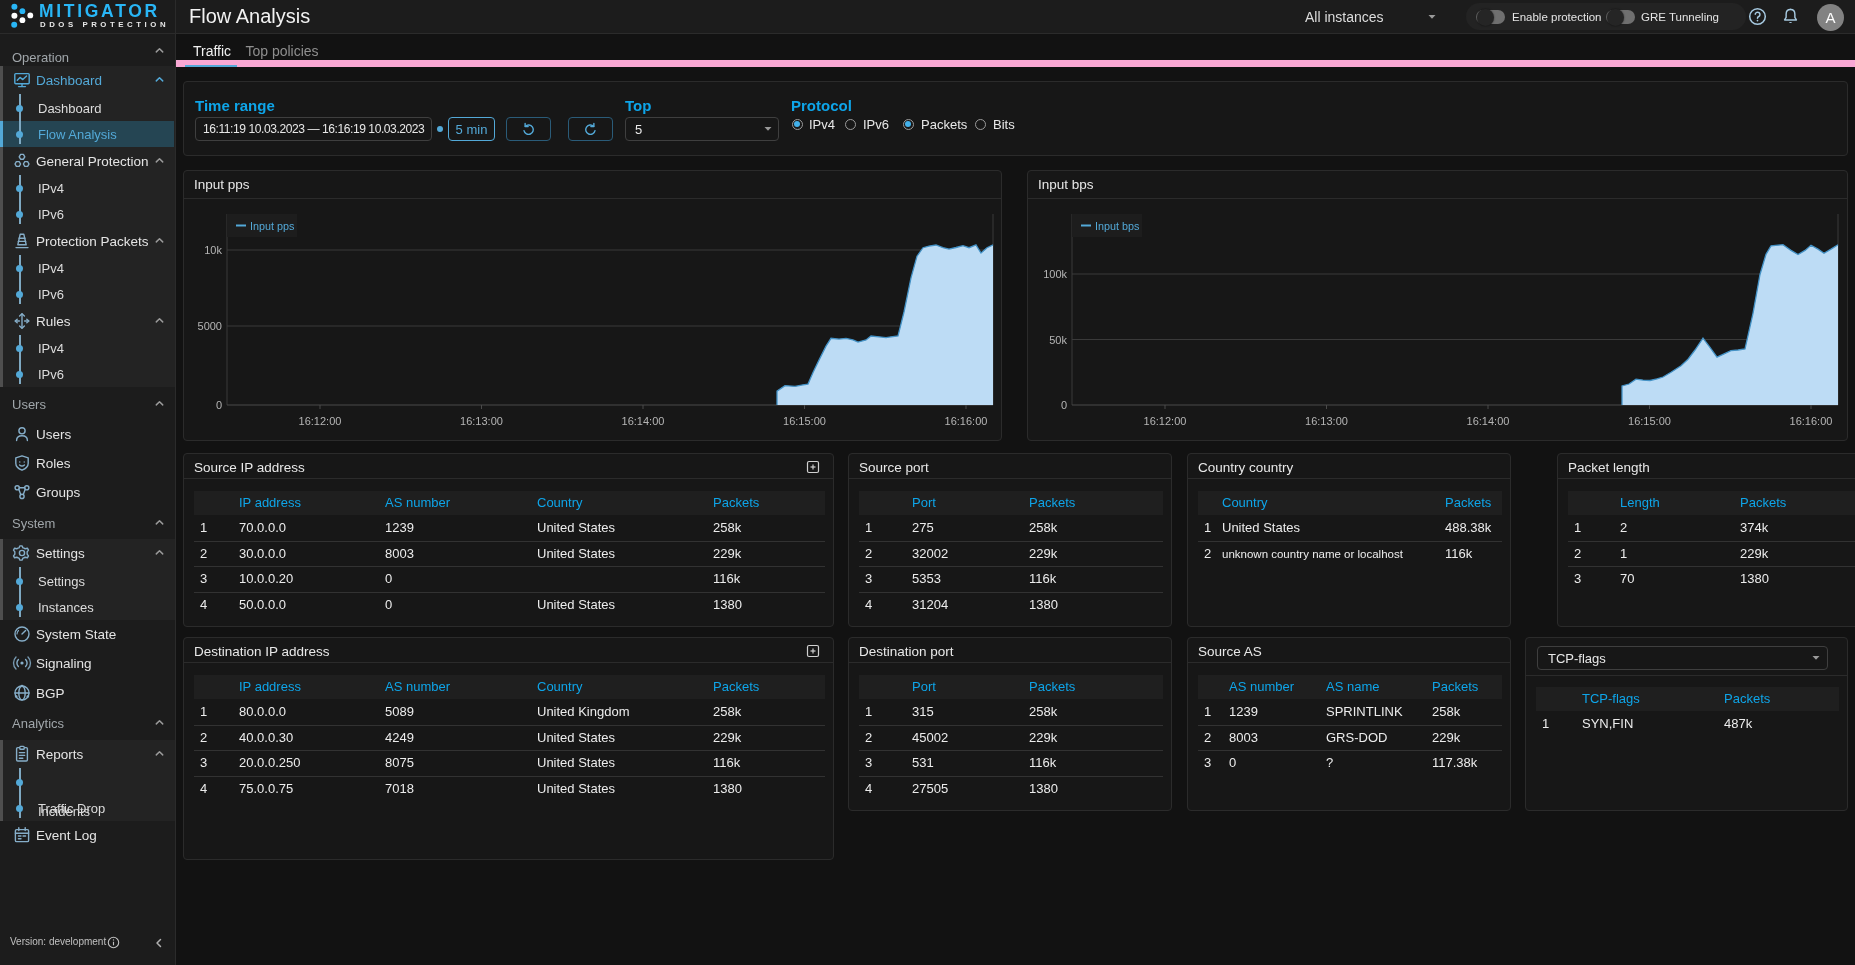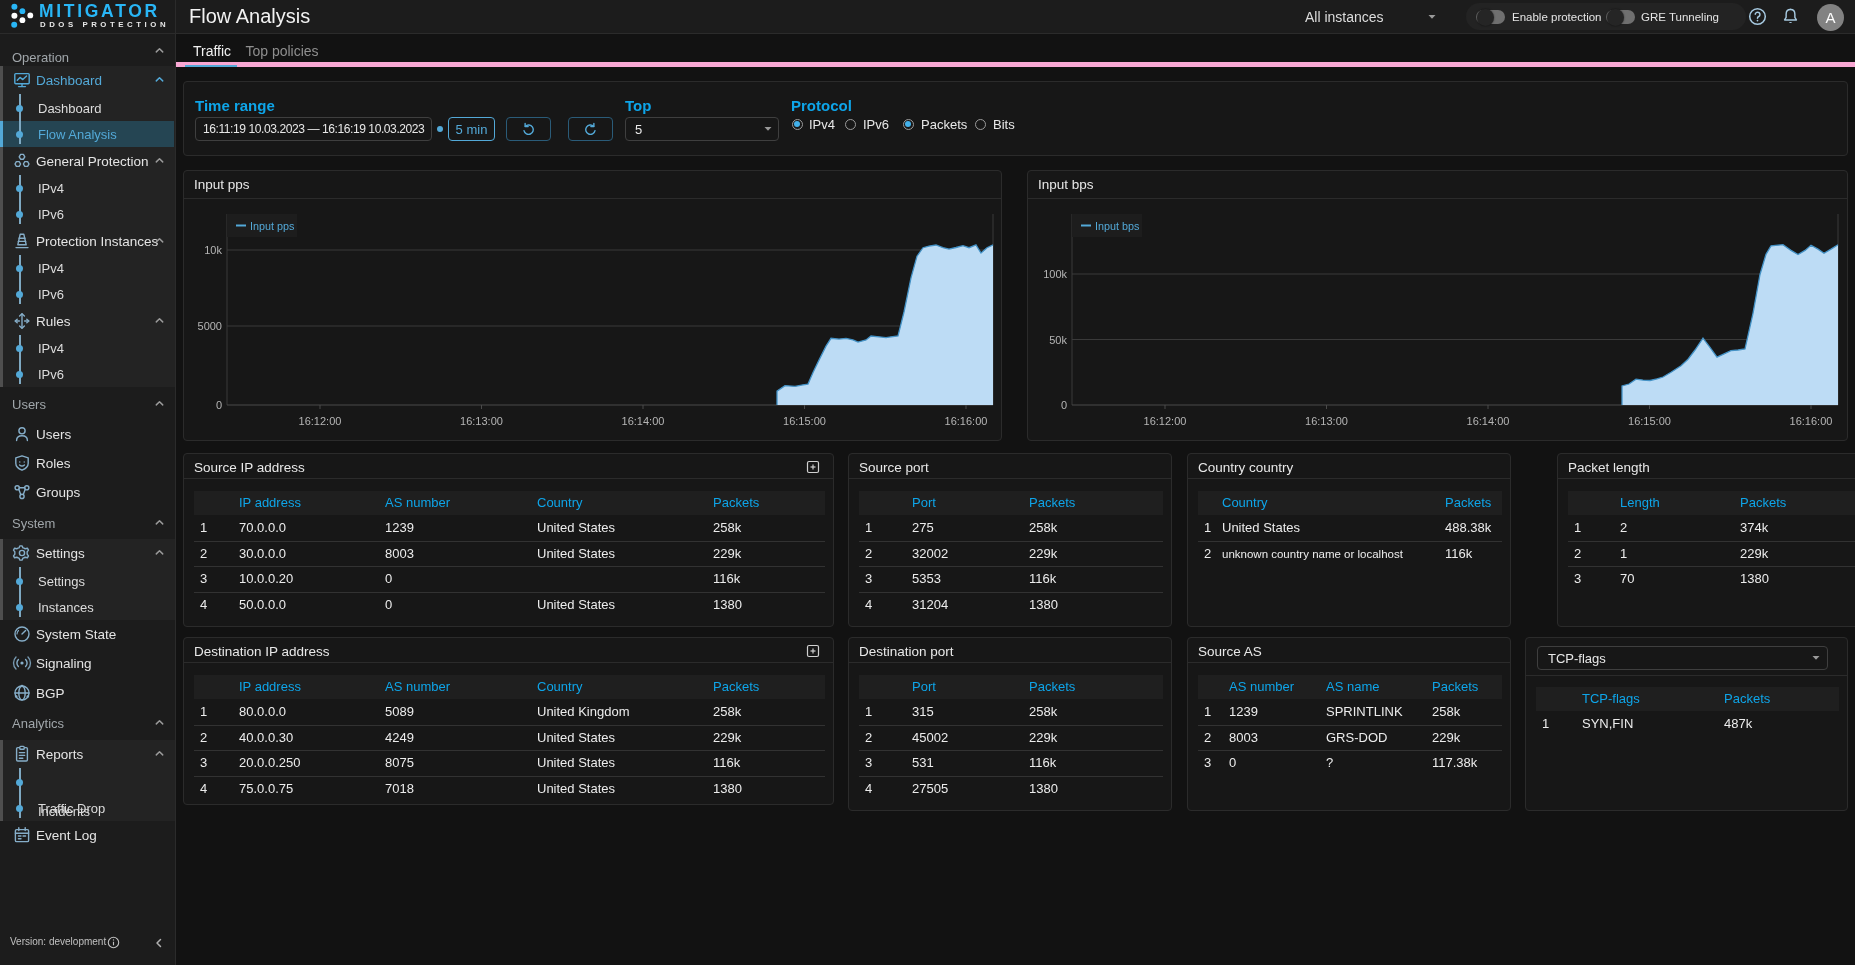--- a/index.html
+++ b/index.html
@@ -17,21 +17,21 @@
 .nchild { position:absolute; left:0; width:175px; display:flex; align-items:center; color:#dcdcdc; font-size:13px; }
 .nchild .lbl { position:absolute; left:38px; white-space:nowrap; }
 .dot { position:absolute; left:16px; width:7px; height:7px; border-radius:50%; background:#53a9d8; }
 .tline { position:absolute; left:19px; width:1.5px; background:#7fa9c2; }
 .caret { position:absolute; right:10px; }
 .sel { background:#254553; }
 .selbar { position:absolute; left:0; top:0; bottom:0; width:3px; background:#53a9d8; }
 .blue, .blue .lbl { color:#53a9d8 !important; }
 #topbar { position:absolute; left:176px; top:0; right:0; height:34px; background:#1c1c1c; border-bottom:1px solid #2b2b2b; }
 #title { position:absolute; left:13px; top:5px; font-size:20px; color:#f2f2f2; }
-#tabs { position:absolute; left:176px; top:34px; right:0; height:33px; border-bottom:5px solid #f9a8d4; }
+#tabs { position:absolute; left:176px; top:34px; right:0; height:33px; border-bottom:7px solid #f9a8d4; }
 .card { position:absolute; background:#171717; border:1px solid #2b2b2b; border-radius:4px; }
 .ctitle { position:absolute; left:10px; top:0; height:27px; line-height:27px; font-size:13.5px; color:#e8e8e8; white-space:nowrap; }
 .cdiv { position:absolute; left:0; right:0; top:23.5px; border-top:1px solid #2b2b2b; }
 .cdivc { position:absolute; left:0; right:0; top:26.5px; border-top:1px solid #2b2b2b; }
 .thead { position:absolute; background:#1f1f1f; }
 .tcell { position:absolute; font-size:13px; color:#ececec; white-space:nowrap; }
 .thc { font-weight:normal; color:#0ea5e9; }
 .rsep { position:absolute; border-top:1px solid #323232; }
 .flabel { position:absolute; font-size:15px; font-weight:bold; color:#0ea5e9; }
 .finput { position:absolute; height:24px; border:1px solid #3f3f3f; border-radius:4px; color:#e8e8e8; font-size:13px; display:flex; align-items:center; }
@@ -149,21 +149,21 @@
 <div class="dot" style="top:210.5px;"></div>
 <div class="nitem" style="top:227px; height:28px;">
         <span class="ic">
           <svg width="20" height="20" viewBox="0 0 20 20" fill="none" stroke="#86aec9" stroke-width="1.4" stroke-linecap="round" stroke-linejoin="round">
             <path d="M8.2 3.2 h3.6 l2.4 10.6 h-8.4 z"></path>
             <line x1="7" y1="7.2" x2="13" y2="7.2"></line>
             <line x1="6.3" y1="10.4" x2="13.7" y2="10.4"></line>
             <line x1="4" y1="16.6" x2="16" y2="16.6"></line>
           </svg>
         </span>
-        <span class="lbl">Protection Instances</span>
+        <span class="lbl">Protection Packets</span>
         <svg class="caret" style="top:8px" width="11" height="11" viewBox="0 0 12 12" fill="none" stroke="#9a9a9a" stroke-width="1.6" stroke-linecap="round" stroke-linejoin="round">
           <polyline points="2.5,7.5 6,4 9.5,7.5"></polyline>
         </svg>
       </div>
 <div class="tline" style="top:255px; height:49px;"></div>
 <div class="nchild" style="top:255px; height:26px;">
         <span class="lbl">IPv4</span>
       </div>
 <div class="dot" style="top:264.5px;"></div>
 <div class="nchild" style="top:281px; height:26px;">
@@ -527,21 +527,21 @@
       <div class="tcell" style="left:182px; top:61.0px; height:25.5px; line-height:25.5px;">374k</div>
       <div class="rsep" style="left:10px; width:303px; top:86.5px;"></div>
       <div class="tcell" style="left:16px; top:86.5px; height:25.5px; line-height:25.5px;">2</div>
       <div class="tcell" style="left:62px; top:86.5px; height:25.5px; line-height:25.5px;">1</div>
       <div class="tcell" style="left:182px; top:86.5px; height:25.5px; line-height:25.5px;">229k</div>
       <div class="rsep" style="left:10px; width:303px; top:112.0px;"></div>
       <div class="tcell" style="left:16px; top:112.0px; height:25.5px; line-height:25.5px;">3</div>
       <div class="tcell" style="left:62px; top:112.0px; height:25.5px; line-height:25.5px;">70</div>
       <div class="tcell" style="left:182px; top:112.0px; height:25.5px; line-height:25.5px;">1380</div>
     </div>
-  <div id="t5" class="card" style="left:183px; top:637px; width:651px; height:168px;">
+  <div id="t5" class="card" style="left:183px; top:637px; width:651px; height:223px;">
       <div class="ctitle">Destination IP address</div>
       <div class="cdiv"></div>
       <svg class="abs" style="left:622px; top:6px;" width="14" height="14" viewBox="0 0 14 14" fill="none" stroke="#d0d0d0" stroke-width="1.2">
         <rect x="1.5" y="1.5" width="11" height="11" rx="1.5"></rect>
         <line x1="7" y1="4.5" x2="7" y2="9.5"></line>
         <line x1="4.5" y1="7" x2="9.5" y2="7"></line>
       </svg>
       <div class="thead" style="left:10px; top:37px; width:631px; height:24px;"></div>
       <div class="tcell thc" style="left:55px; top:37px; height:24px; line-height:24px;">IP address</div>
       <div class="tcell thc" style="left:201px; top:37px; height:24px; line-height:24px;">AS number</div>

